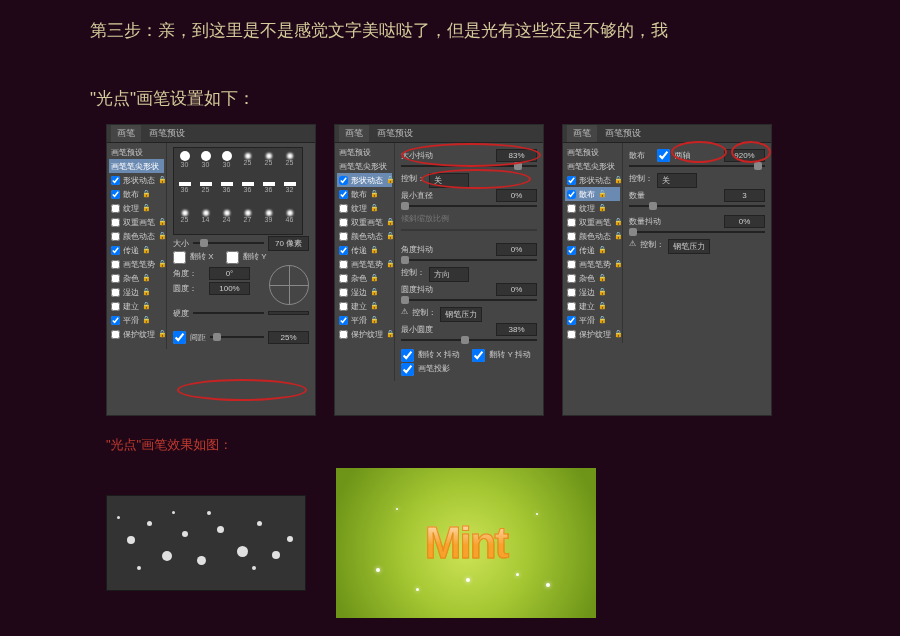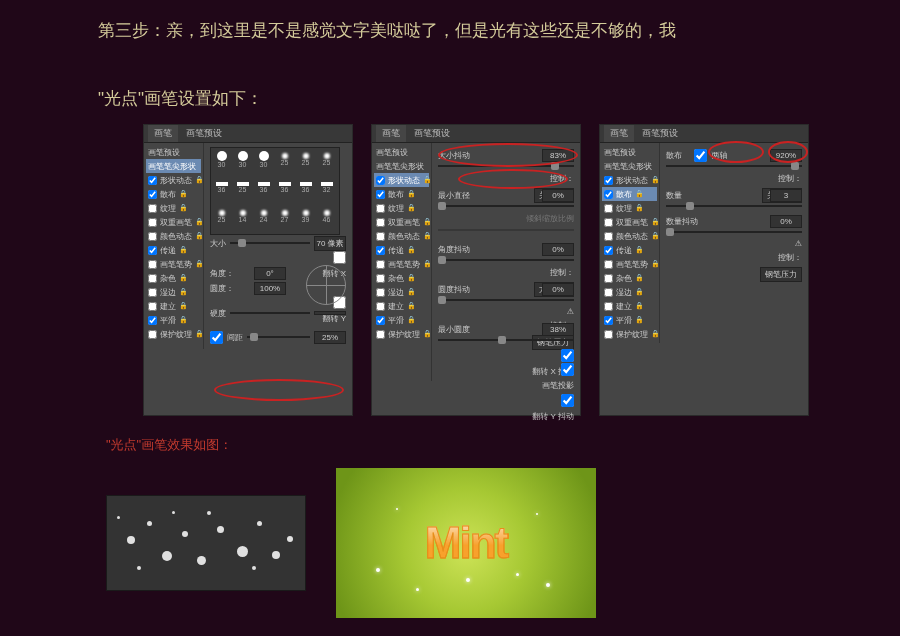--- a/index.html
+++ b/index.html
@@ -10,27 +10,25 @@
     font-family: "Microsoft YaHei", sans-serif;
     color: #c8c8c8;
     overflow: hidden;
     font-size: 10px;
   }
   .article-text {
     color: #d4cb9a;
     font-size: 17px;
     line-height: 2;
     padding: 14px 90px 0 90px;
-    margin-left: 8px;
   }
   .panels-row {
     display: flex;
     gap: 18px;
     padding: 8px 0 0 106px;
-    margin-left: 37px;
   }
   .panel {
     background: #454545;
     border: 1px solid #2a2a2a;
     position: relative;
     font-size: 9px;
     color: #ccc;
   }
   .panel-tabs {
     display: flex;
@@ -106,29 +104,29 @@
   }
   .slider-thumb {
     position: absolute;
     width: 8px;
     height: 8px;
     background: #888;
     top: -3px;
     border-radius: 2px;
   }
   .val-box {
-    width: 32px;
+    width: 41px;
     background: #333;
     border: 1px solid #222;
     text-align: center;
     font-size: 8px;
     padding: 1px;
   }
-  .cb-row { display:flex; align-items:flex-end; gap:4px; font-size:8px; height:14px;flex-direction:column; }
-  .angle-row { display:flex; align-items:center; gap:20px; font-size:8px; margin:2px 0; }
+  .cb-row { display:flex; align-items:flex-start; gap:4px; font-size:8px; height:14px; }
+  .angle-row { display:flex; align-items:center; gap:12px; font-size:8px; margin:2px 0; }
   .compass {
     width: 40px; height: 40px;
     border: 1px solid #888;
     border-radius: 50%;
     margin-left: auto;
     position: relative;
   }
   .compass::after {
     content:''; position:absolute; left:50%; top:0; width:1px; height:100%; background:#888;
   }

